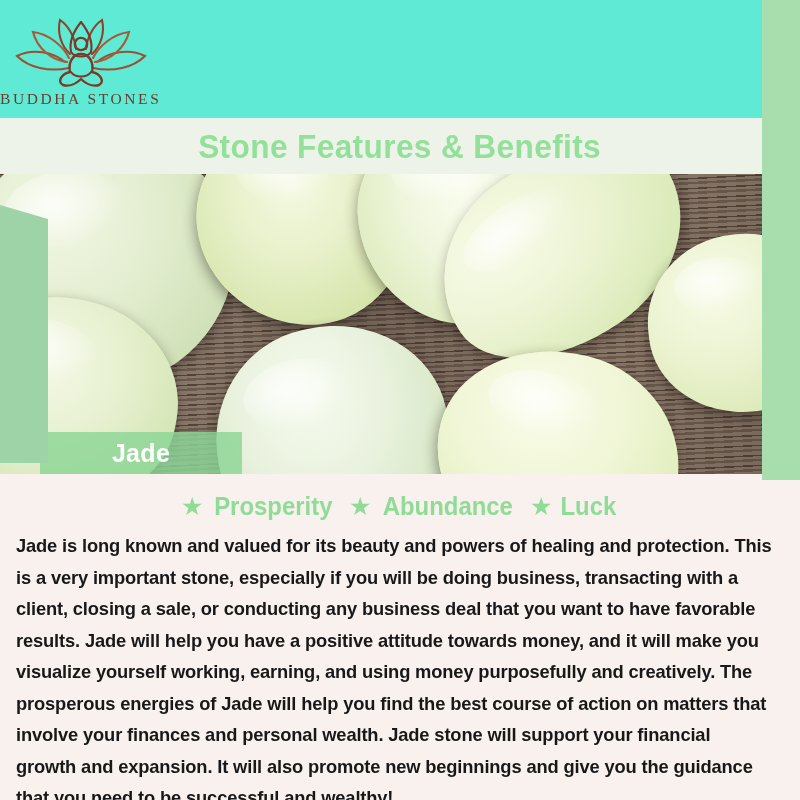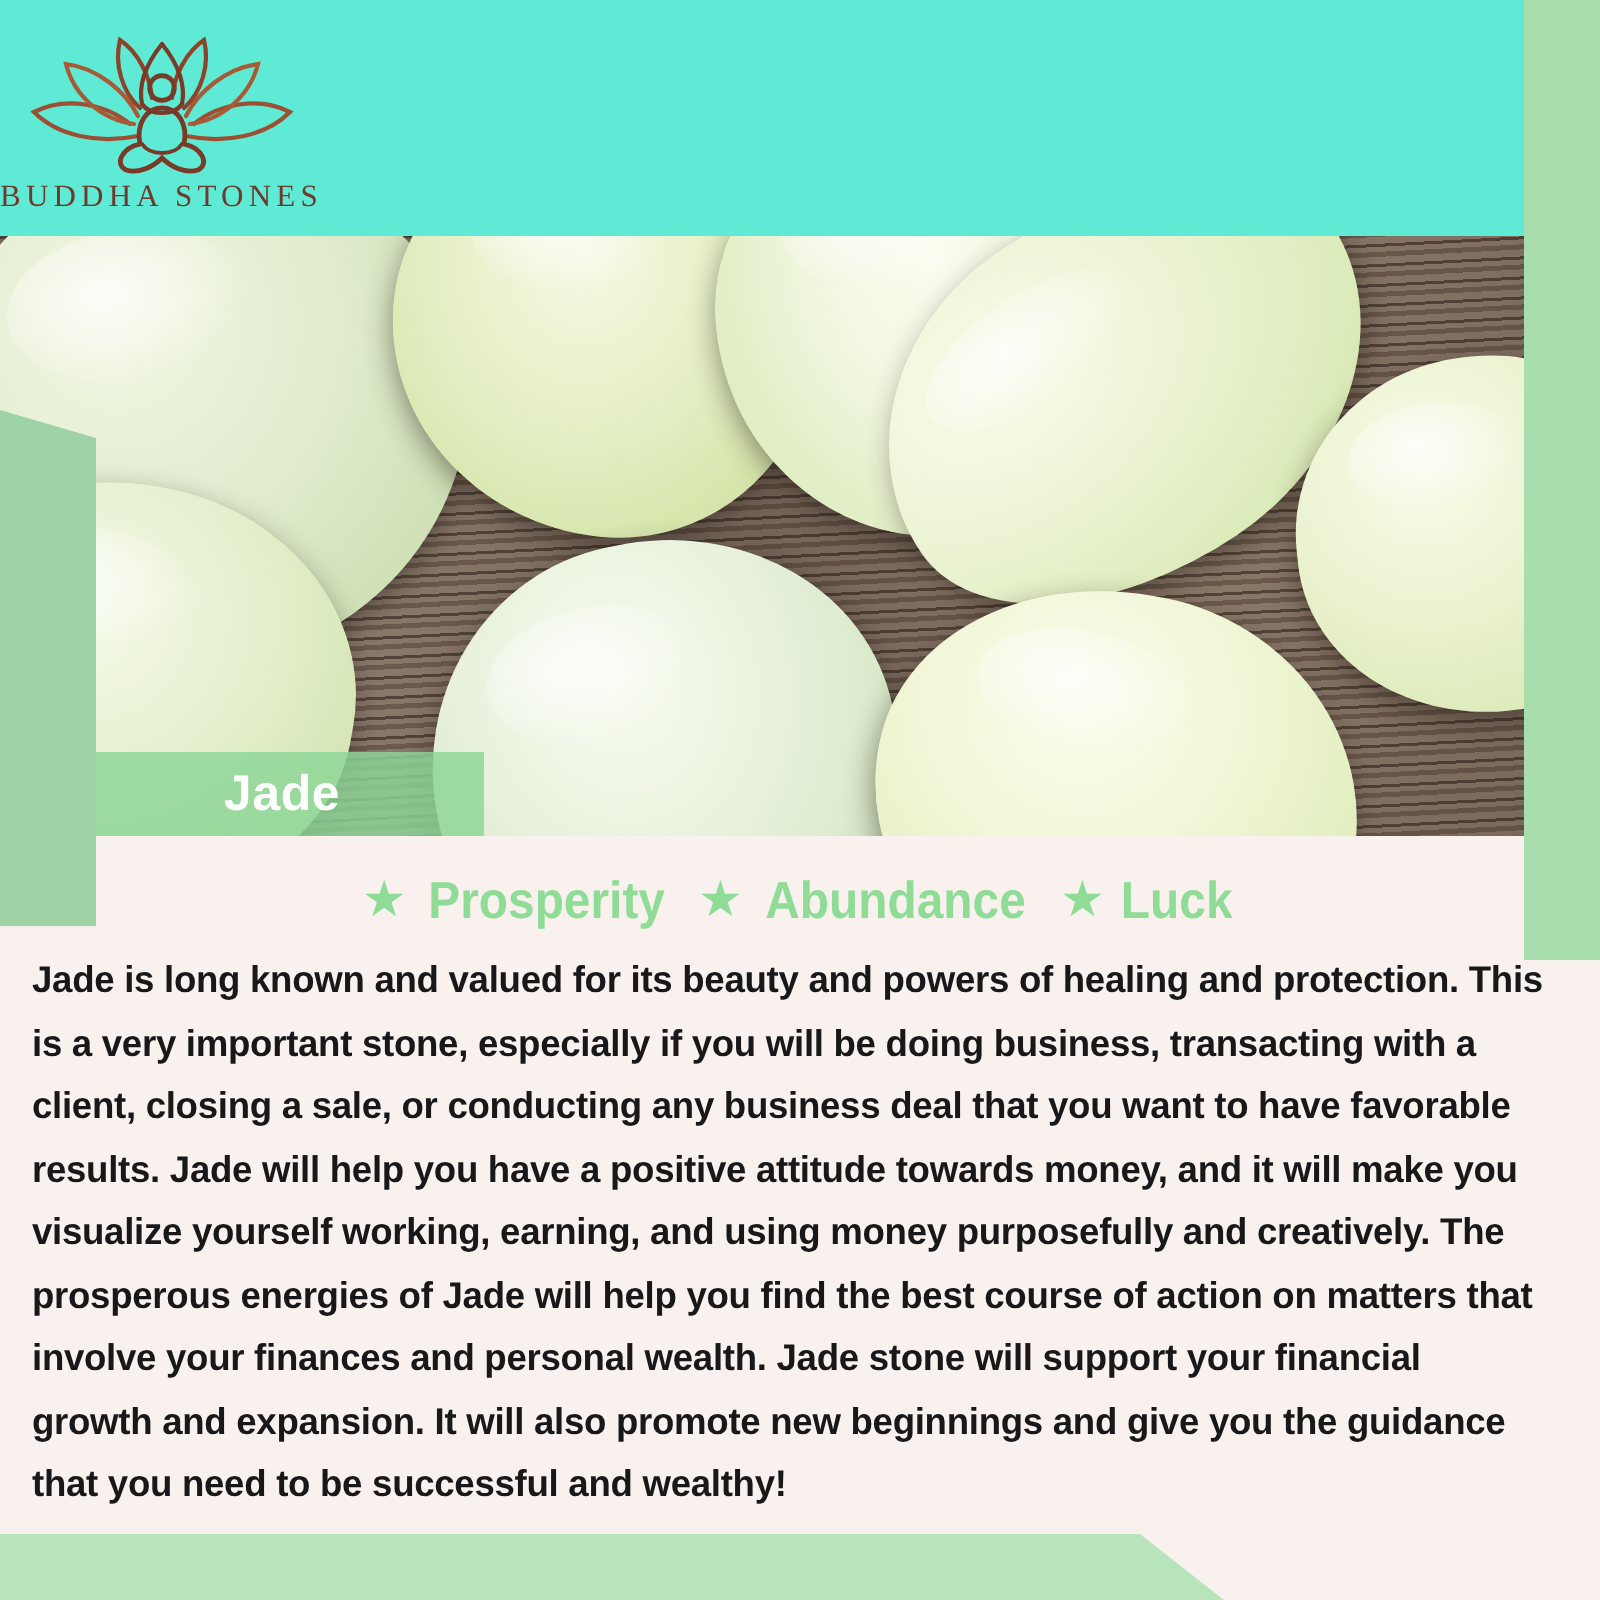--- a/index.html
+++ b/index.html
@@ -260,20 +260,23 @@
 
           <path d="M63 56 C 54 58, 50 66, 56 69 C 63 71, 70 67, 74 63 C 78 67, 85 71, 92 69 C 98 66, 94 58, 85 56" stroke="#7a3a28" stroke-width="2.4"></path>
 
           <path d="M64 56 C 68 62, 80 62, 84 56" stroke="#7a3a28" stroke-width="2"></path>
         </g>
       </svg>
       <div class="logo-wordmark">BUDDHA STONES</div>
     </div>
   </div>
 
+  <div class="title-banner">
+    <div class="title-text">Stone Features &amp; Benefits</div>
+  </div>
 
   <div class="hero">
     <div class="hero-wood"></div>
     <div class="stone s1"></div>
     <div class="stone s2"></div>
     <div class="stone s3"></div>
     <div class="stone s4"></div>
     <div class="stone s5"></div>
     <div class="stone s6"></div>
     <div class="stone s7"></div>

